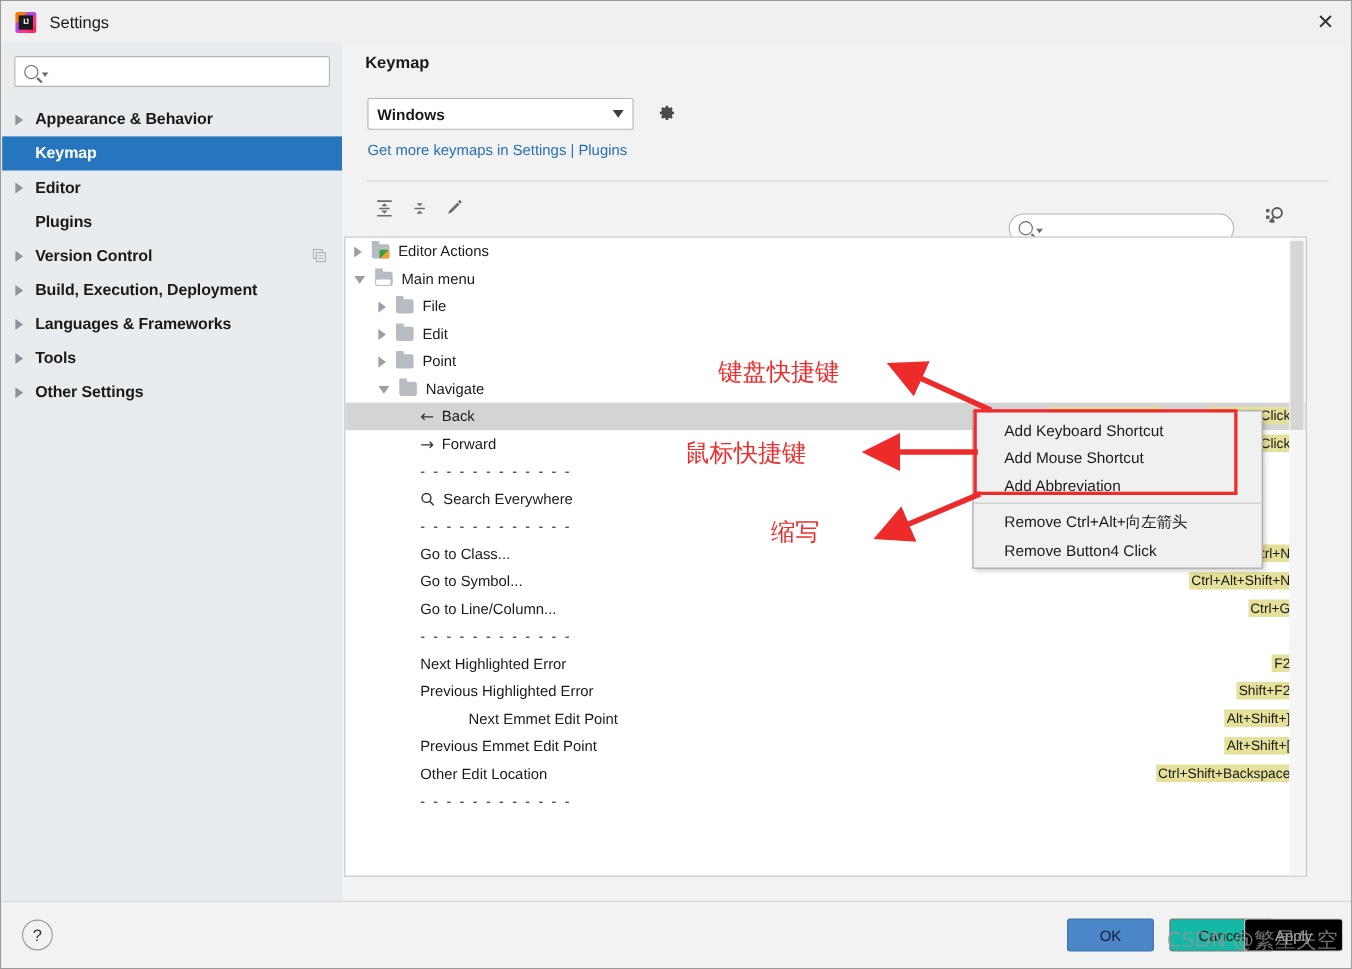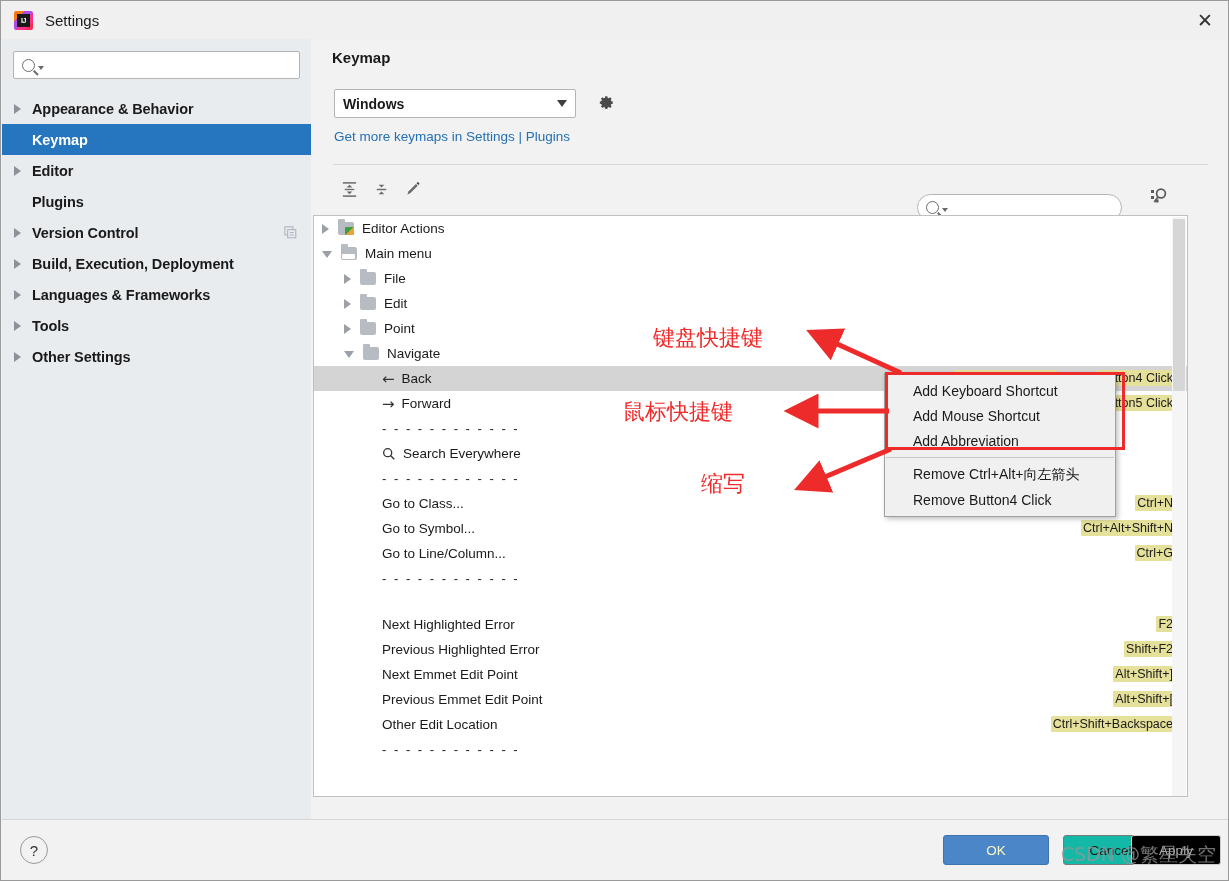--- a/index.html
+++ b/index.html
@@ -238,21 +238,21 @@
     width: 14px; height: 580px; background: #f5f5f5;
   }
   .tree-thumb {
     position: absolute; left: 1px; top: 2px;
     width: 12px; height: 172px; background: #d6d6d6; border-radius: 1px;
   }
 
   
   .ctx-menu {
     position: absolute; left: 883px; top: 372px;
-    width: 232px; background: #f0f0f0;
+    width: 264px; background: #f0f0f0;
     border: 1px solid #a0a0a0;
     box-shadow: 2px 2px 5px rgba(0,0,0,0.25);
     padding: 4px 0;
     z-index: 40;
   }
   .ctx-item {
     height: 25px; display: flex; align-items: center;
     padding-left: 28px; font-size: 14px; color: #1a1a1a; cursor: pointer;
   }
   .ctx-sep { height: 1px; background: #c8c8c8; margin: 4px 1px; }
@@ -286,22 +286,22 @@
     display: flex; align-items: center; justify-content: center;
     font-size: 15px; cursor: pointer; background: #f2f2f2;
   }
   .btn {
     position: absolute; top: 15px; height: 30px;
     border-radius: 3px; font-size: 13.5px;
     display: flex; align-items: center; justify-content: center;
     cursor: pointer;
   }
   .btn-ok {
-    right: 180px; width: 106px;
-    background: #4a86c8; color: #fef9c3; border: 1px solid #3b74b0;
+    right: 180px; width: 79px;
+    background: #4a86c8; color: #0f172a; border: 1px solid #3b74b0;
   }
   .btn-cancel {
     right: 71px; width: 95px;
     background: #14b8a6; color: #1a1a1a; border: 1px solid #7a7a7a;
   }
   .btn-apply {
     right: 8px; width: 90px;
     background: #000000; color: #b0b0b0; border: 1px solid #cccccc;
   }
   .watermark {
@@ -512,31 +512,31 @@
           </div>
           <div class="tree-row" style="padding-left: 52px;">
             <span class="tw none"></span>
             <span class="tree-label">Go to Line/Column...</span>
             <span class="badge">Ctrl+G</span>
           </div>
           <div class="tree-row" style="padding-left: 52px;">
             <span class="tw none"></span>
             <span class="tree-label dashes">- - - - - - - - - - - -</span>
           </div>
-          <div class="tree-row" style="padding-left: 52px; margin-top: 21px;">
+          <div class="tree-row" style="padding-left: 52px;">
             <span class="tw none"></span>
             <span class="tree-label">Next Highlighted Error</span>
             <span class="badge">F2</span>
           </div>
           <div class="tree-row" style="padding-left: 52px;">
             <span class="tw none"></span>
             <span class="tree-label">Previous Highlighted Error</span>
             <span class="badge">Shift+F2</span>
           </div>
-          <div class="tree-row" style="padding-left: 52px;">
+          <div class="tree-row" style="padding-left: 52px; gap: 44px;">
             <span class="tw none"></span>
             <span class="tree-label">Next Emmet Edit Point</span>
             <span class="badge">Alt+Shift+]</span>
           </div>
           <div class="tree-row" style="padding-left: 52px;">
             <span class="tw none"></span>
             <span class="tree-label">Previous Emmet Edit Point</span>
             <span class="badge">Alt+Shift+[</span>
           </div>
           <div class="tree-row" style="padding-left: 52px;">

